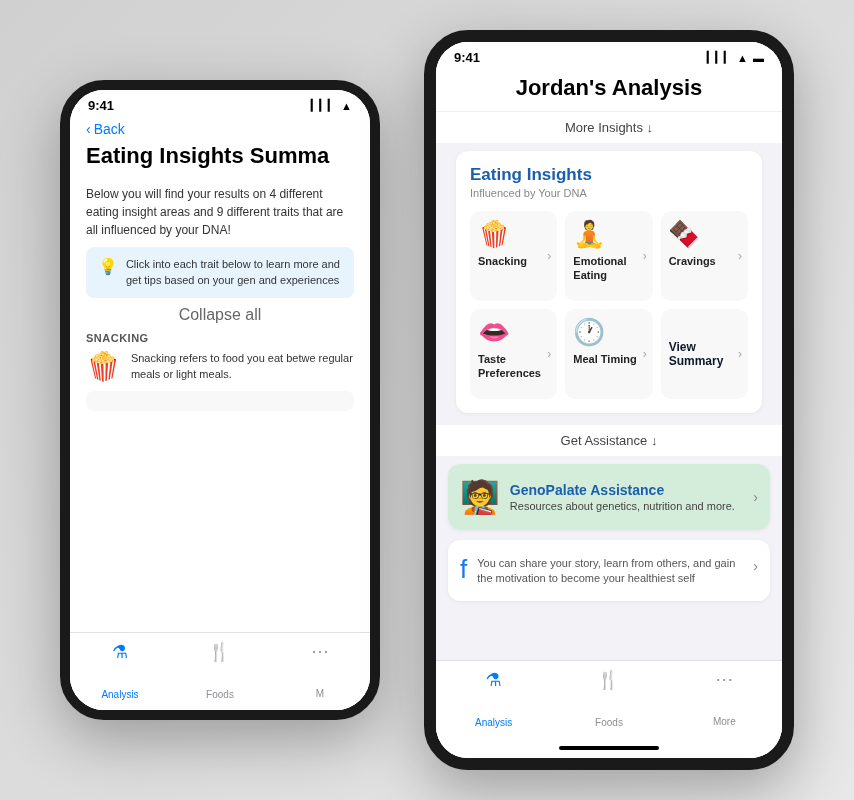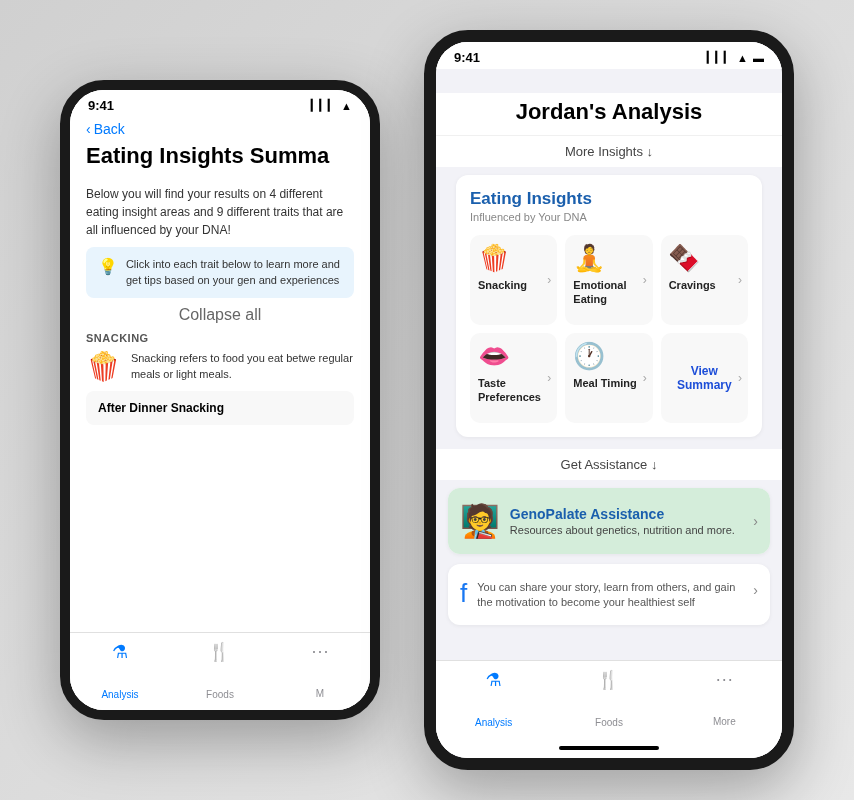--- a/index.html
+++ b/index.html
@@ -187,21 +187,20 @@
     .nav-inactive .nav-label { color: #8e8e93; }
     .nav-inactive .nav-icon { color: #8e8e93; }
 
     
     .front-header {
       background: #fff;
       padding: 4px 16px 10px;
       text-align: center;
       flex-shrink: 0;
       border-bottom: 1px solid #f0f0f0;
-      margin-top: 24px;
     }
     .front-title {
       font-size: 22px;
       font-weight: 700;
       color: #000;
       margin-top: 2px;
     }
 
     .front-content {
       flex: 1;
@@ -280,22 +279,21 @@
       display: flex;
       flex-direction: column;
       align-items: flex-start;
       justify-content: center;
       min-height: 90px;
       position: relative;
     }
     .view-summary-label {
       font-size: 12px;
       font-weight: 600;
-      color: #1d4ed8;
-      text-align: center;
+      color: #0f172a;
     }
     .view-summary-chevron {
       position: absolute;
       right: 6px;
       top: 50%;
       transform: translateY(-50%);
       color: #aaa;
       font-size: 12px;
     }
 
@@ -420,21 +418,20 @@
           <span>Collapse all</span>
         </div>
 
         <div class="snacking-section">
           <div class="snacking-label">SNACKING</div>
           <div class="snacking-row">
             <span class="snack-emoji">🍿</span>
             <span class="snack-desc">Snacking refers to food you eat betwe regular meals or light meals.</span>
           </div>
           <div class="trait-card">
-            <div class="trait-name">After Dinner Snacking</div>
           </div>
         </div>
       </div>
 
       <div class="bottom-nav">
         <div class="nav-item nav-active">
           <span class="nav-icon dna-icon">⚗</span>
           <span class="nav-label">Analysis</span>
         </div>
         <div class="nav-item nav-inactive">

